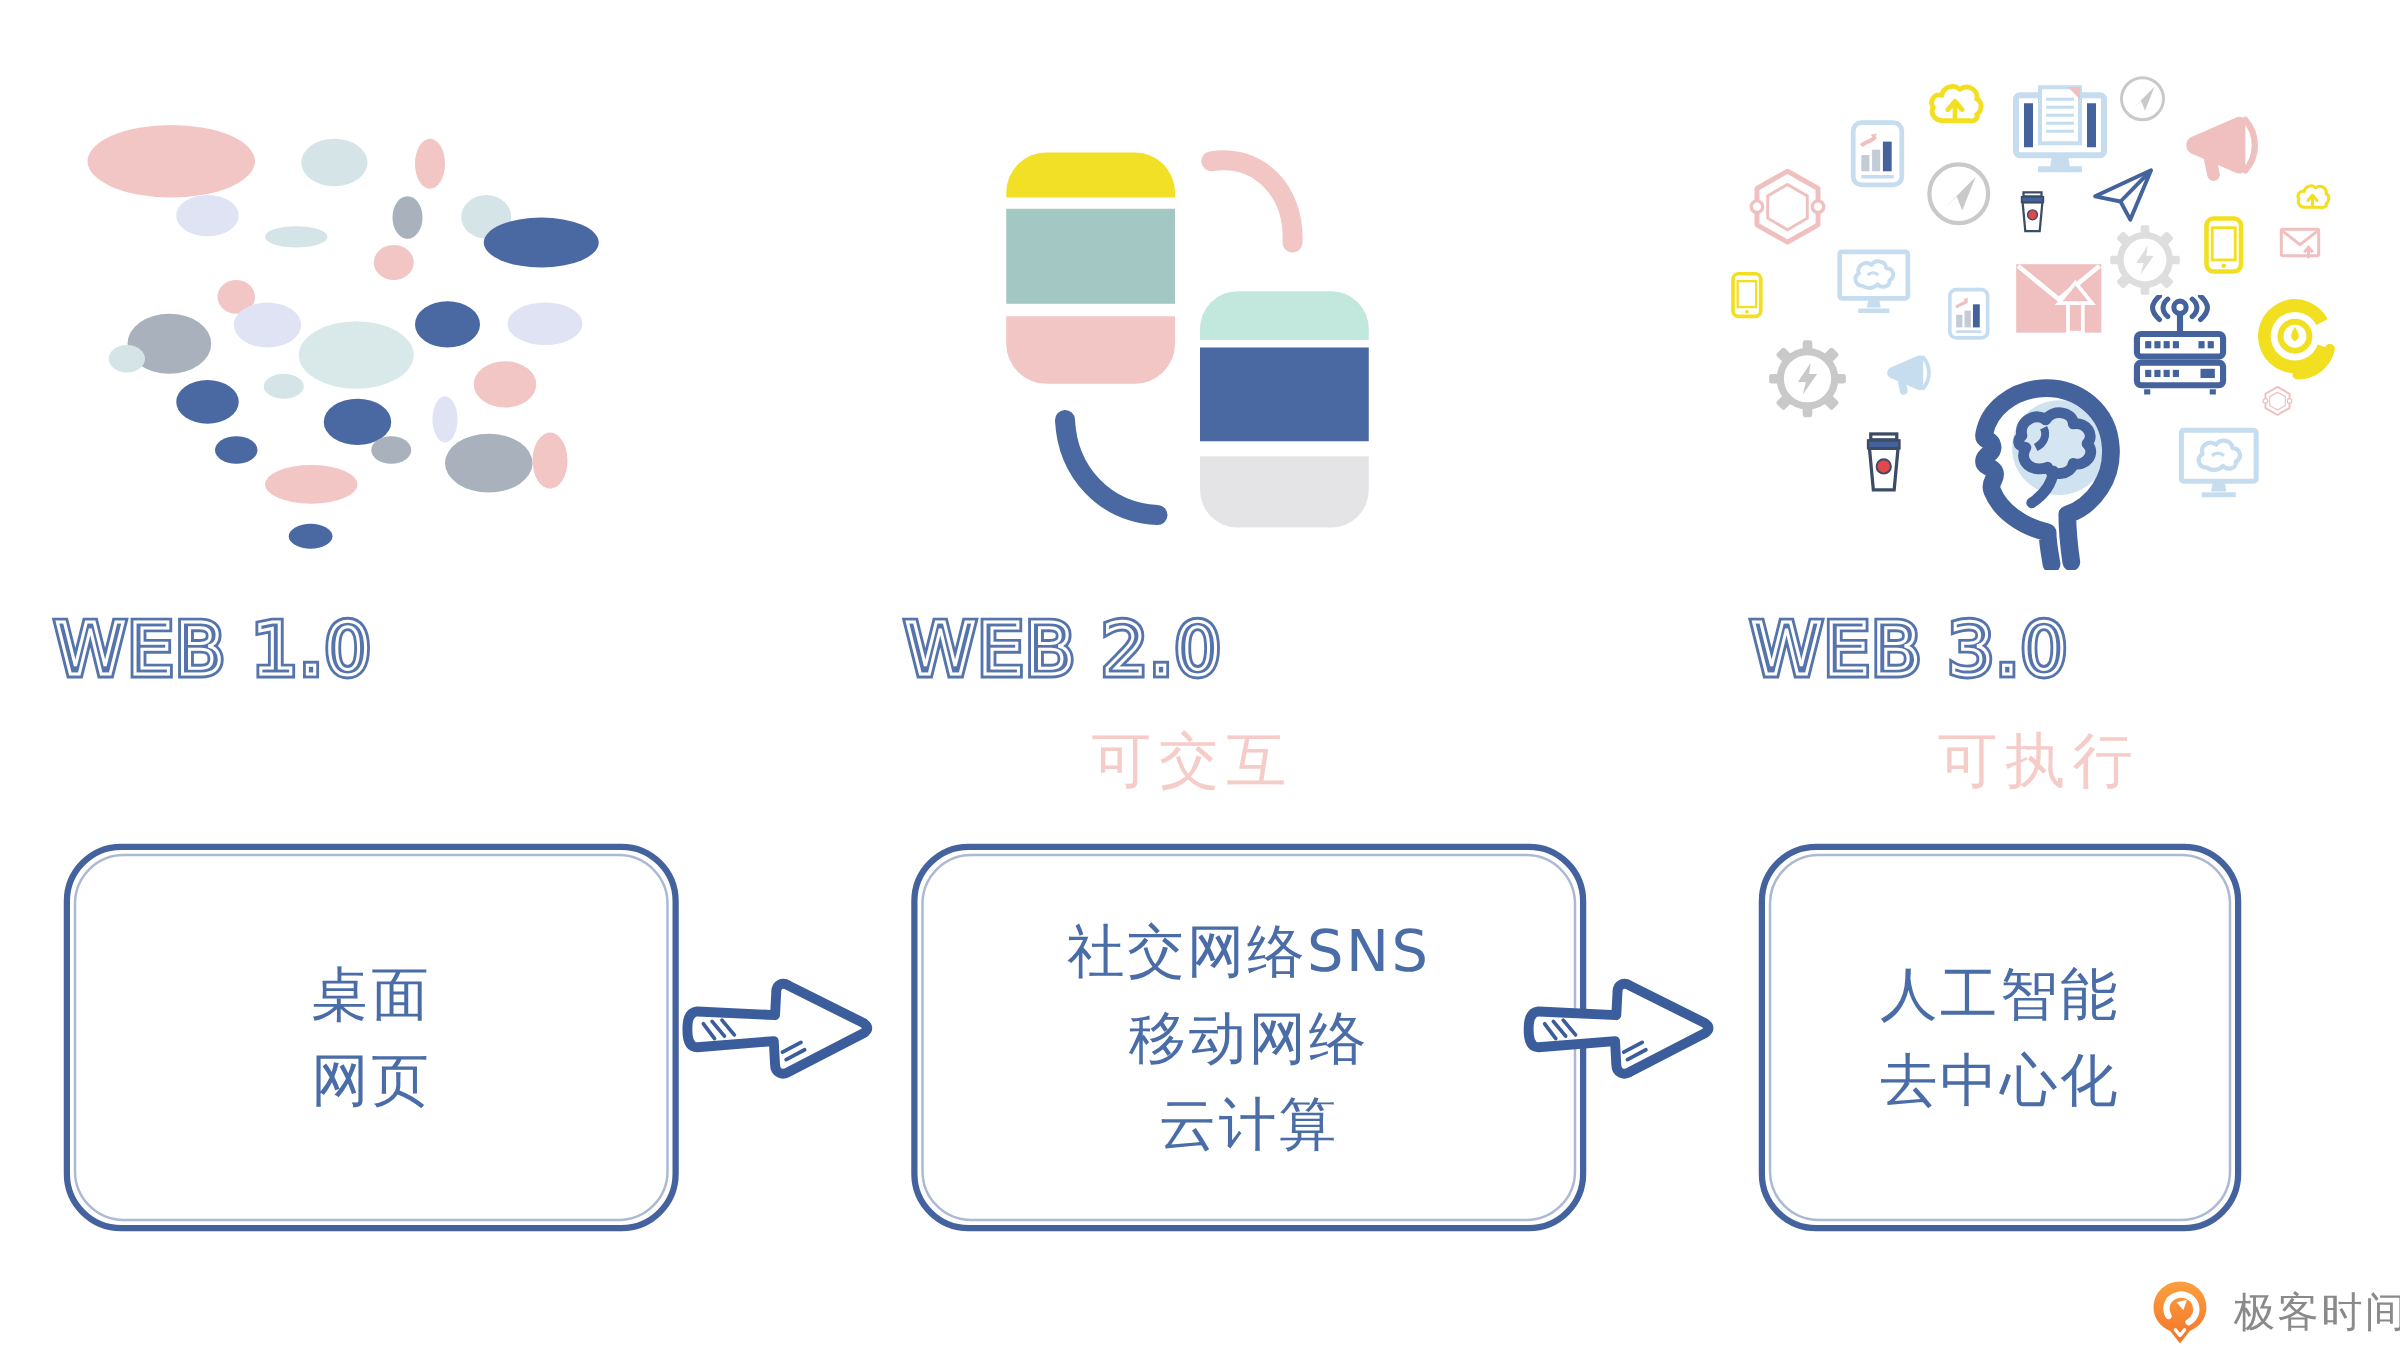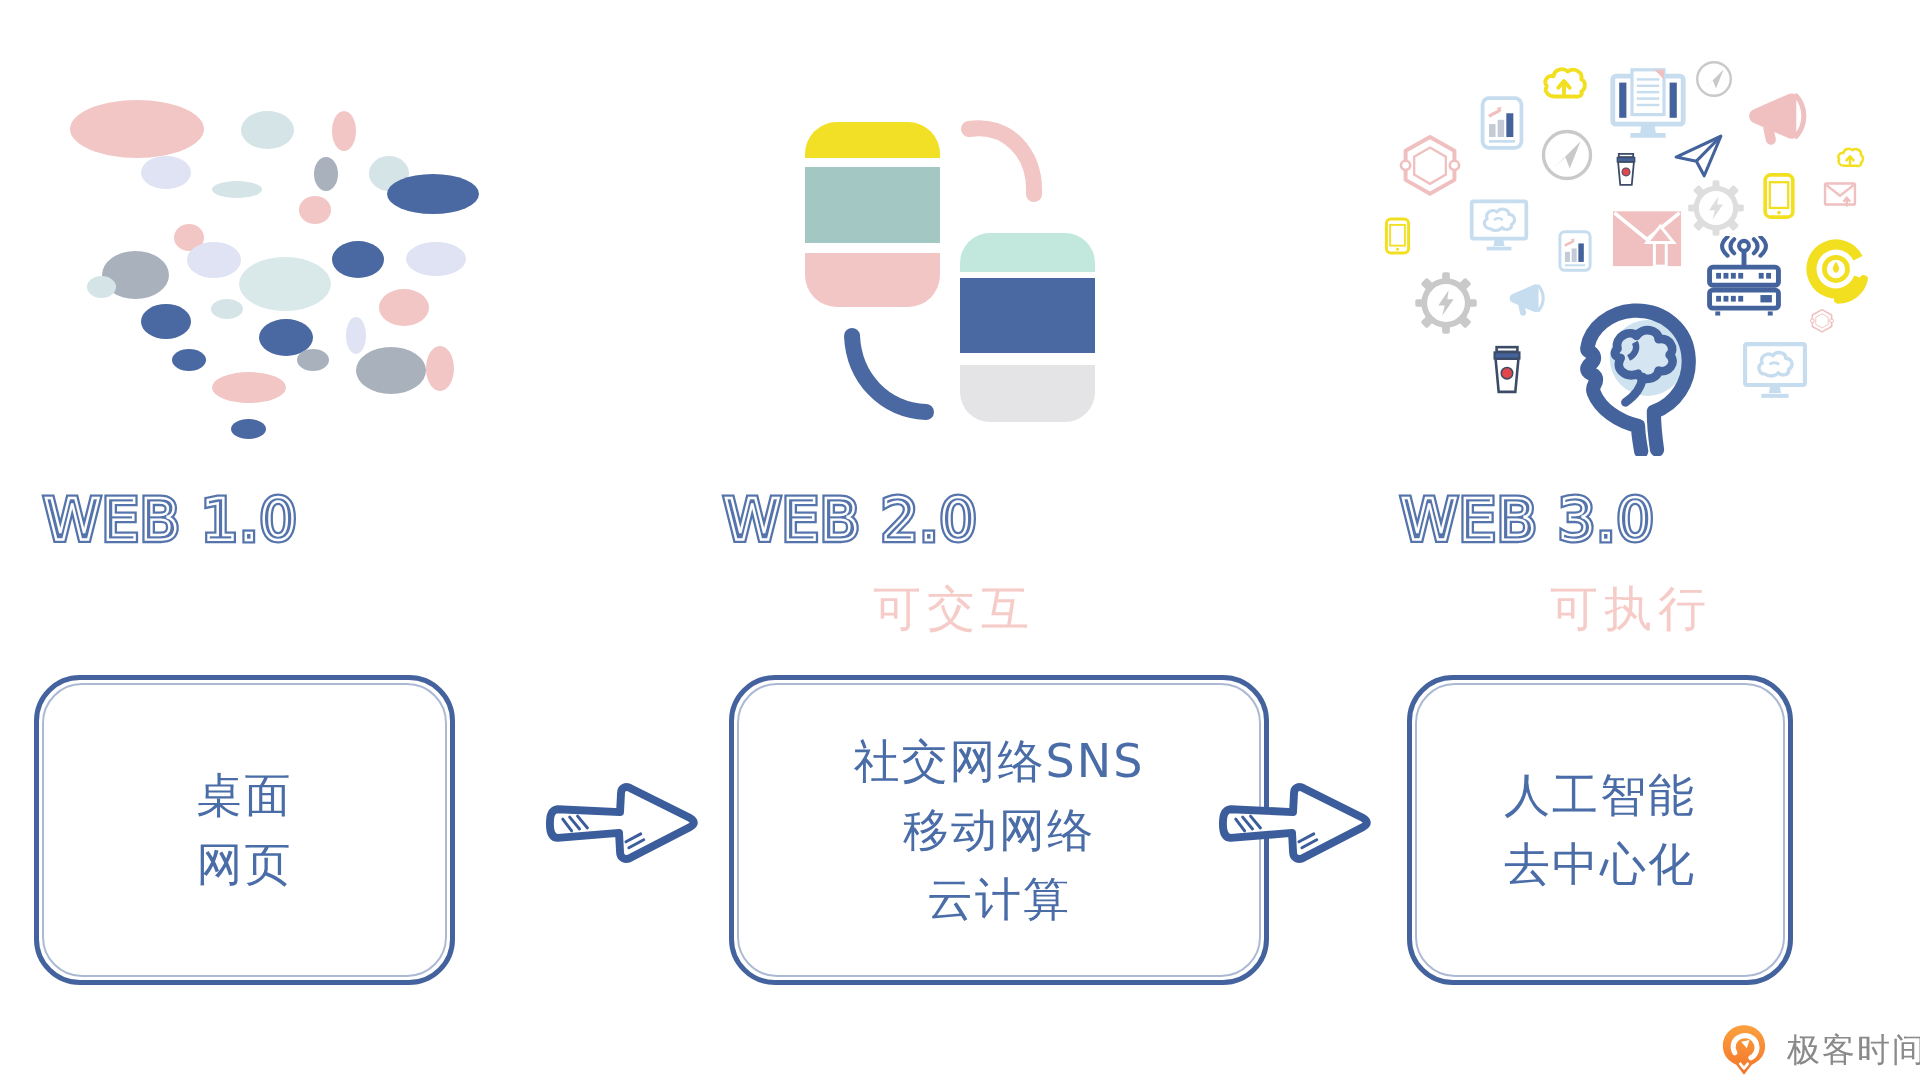--- a/index.html
+++ b/index.html
@@ -18,21 +18,21 @@
 
   .col-sub{position:absolute;top:577px;height:60px;text-align:center;
            font-size:48px;letter-spacing:6px;color:#f6ccc8}
 
   .box{position:absolute;top:675px;height:310px;border:5px solid #44639e;border-radius:46px;
        box-sizing:border-box;display:flex;flex-direction:column;justify-content:center;align-items:center}
   .box::before{content:"";position:absolute;inset:3px;border:2px solid rgba(68,99,158,.45);border-radius:40px}
   .box-line{font-size:46px;line-height:69px;color:#4a6da8;letter-spacing:2px}
 
   .t1{left:44px;width:460px}.t2{left:724px;width:460px}.t3{left:1401px;width:460px}
-  #box1{left:34px;width:421px}#box2{left:729px;width:540px}#box3{left:1407px;width:386px}
+  #box1{left:51px;width:492px}#box2{left:729px;width:540px}#box3{left:1407px;width:386px}
 
   .arrow{position:absolute}
   .logo{position:absolute;left:1721px;top:1024px;display:flex;align-items:center;gap:20px}
   .logo-text{font-size:33px;color:#8a8a8a;letter-spacing:2px;font-weight:500;line-height:52px;white-space:nowrap}
 </style>
 </head>
 <body>
 
 <div class="stage">
 

